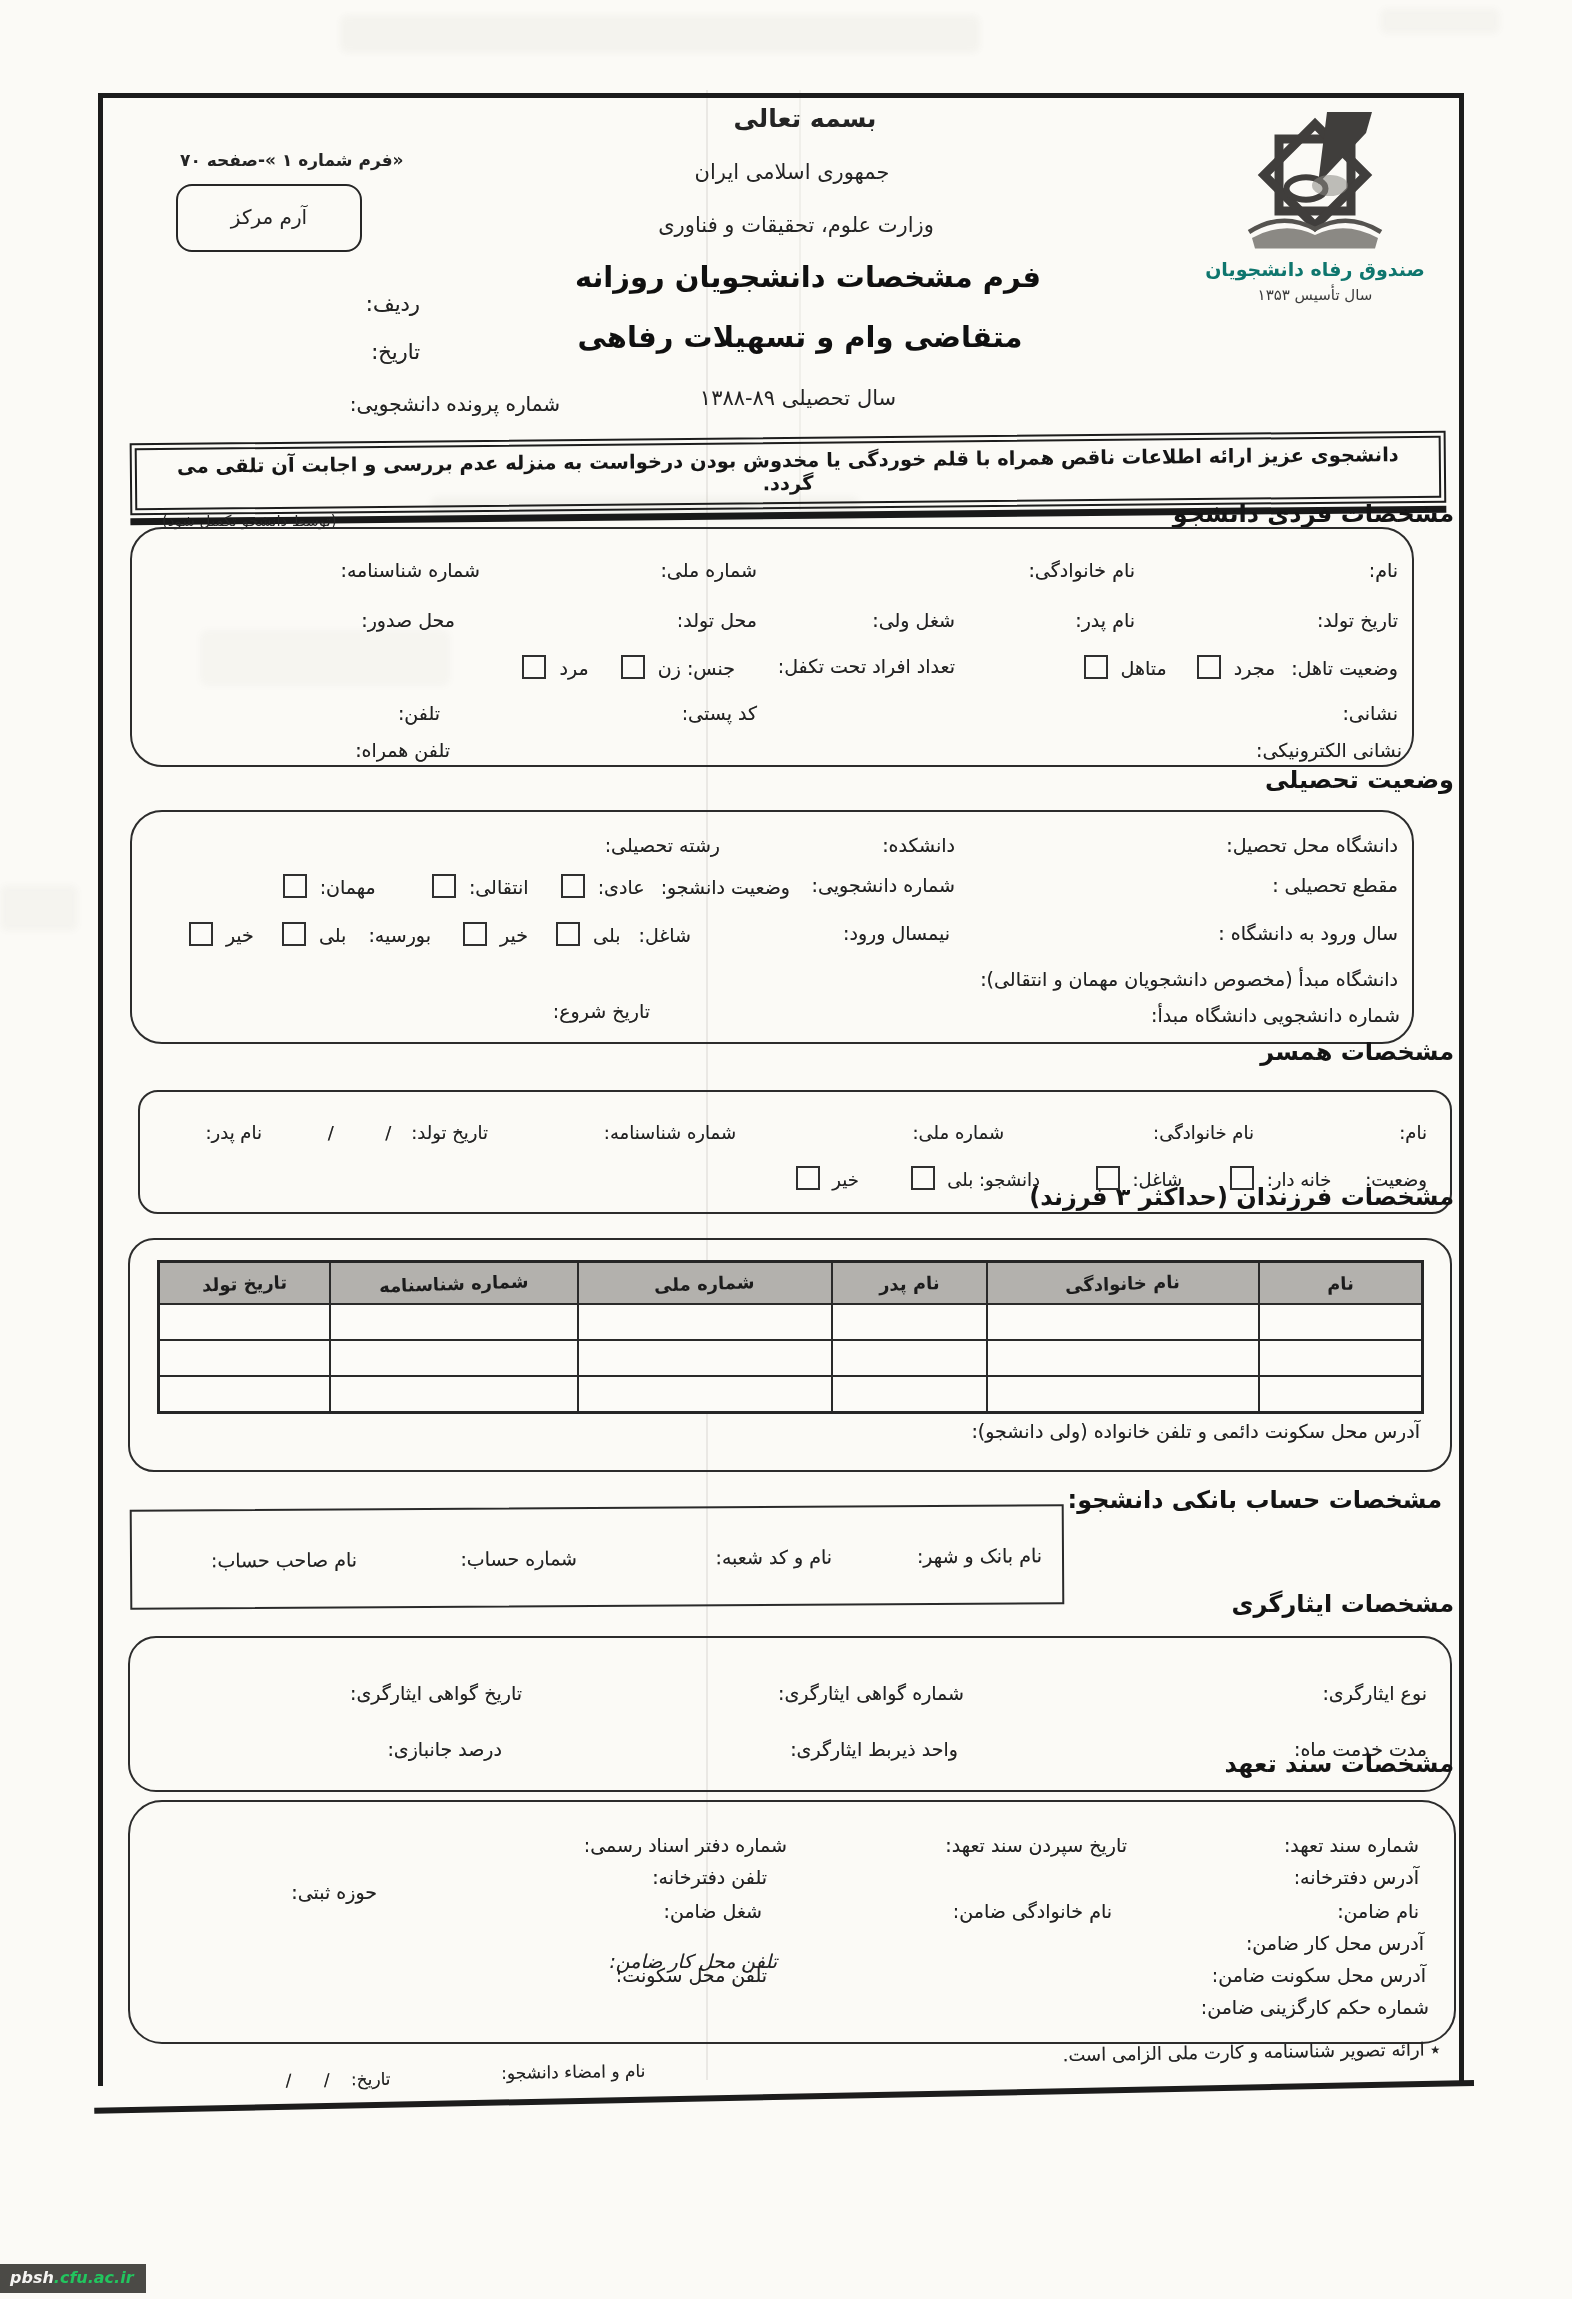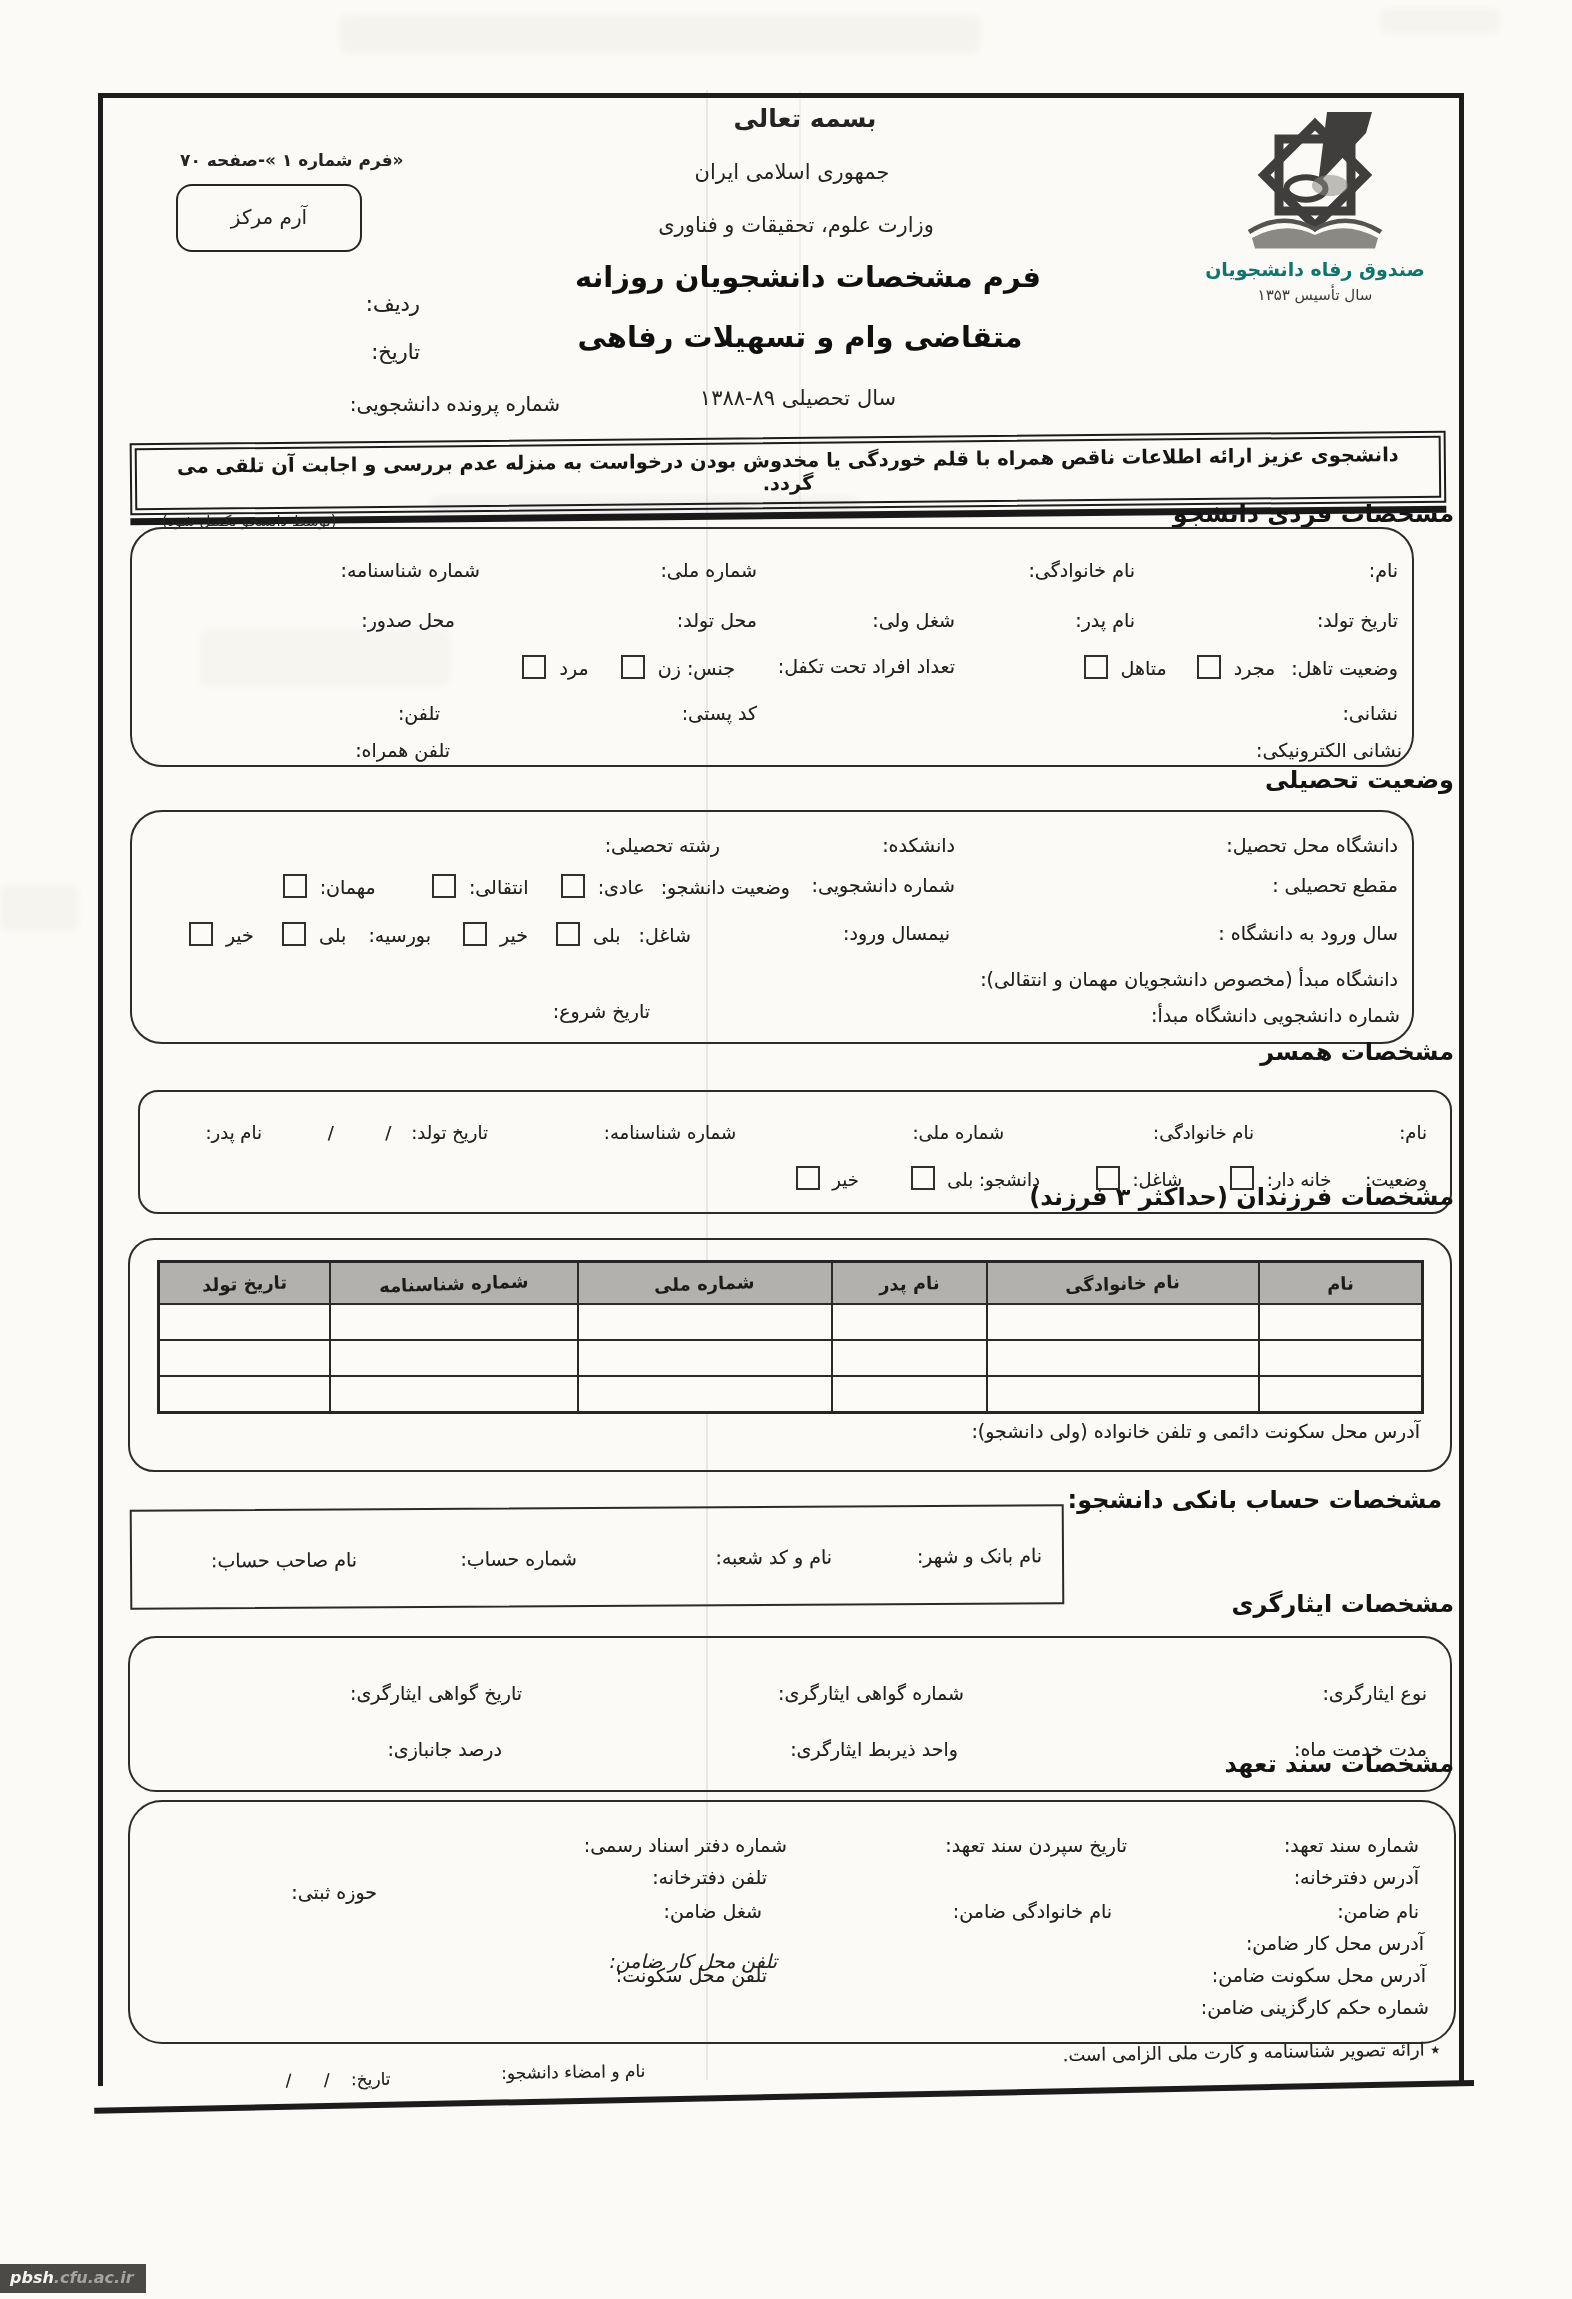--- a/index.html
+++ b/index.html
@@ -42,21 +42,21 @@
   table.children{border:3px solid #262626;}
   .banktbl{position:absolute;left:130px;top:1507px;width:930px;height:96px;
            border:2.5px solid #2a2a2a;transform:rotate(-.35deg);}
   .footer-row{position:absolute;left:95px;top:2038px;width:1360px;height:40px;
               transform:rotate(-.9deg);transform-origin:100% 0;}
   .logo-wrap{position:absolute;left:1190px;top:106px;width:250px;text-align:center;}
   .logo-org{font-weight:bold;font-size:19px;color:#0f766e;margin-top:2px;letter-spacing:.2px;}
   .logo-est{font-size:15px;color:#3a3a3a;margin-top:6px;}
   .watermark{position:absolute;left:0;top:2264px;background:#4b4a46;padding:4px 12px 6px 10px;
              direction:ltr;font-style:italic;font-weight:bold;font-size:16px;filter:none;}
-  .wm-a{color:#f5f4f2;} .wm-b{color:#a3a3a3;}
+  .wm-a{color:#f5f4f2;} .wm-b{color:#22c55e;}
 </style>
 </head>
 <body>
 
 <div class="canvas">
 
   <div class="ghost" style="left:340px;top:15px;width:640px;height:38px;opacity:.45"></div>
   <div class="ghost" style="left:1380px;top:8px;width:120px;height:26px;opacity:.4"></div>
   <div class="ghost" style="left:430px;top:497px;width:430px;height:22px;opacity:.5"></div>
   <div class="ghost" style="left:200px;top:630px;width:250px;height:56px;opacity:.35"></div>

